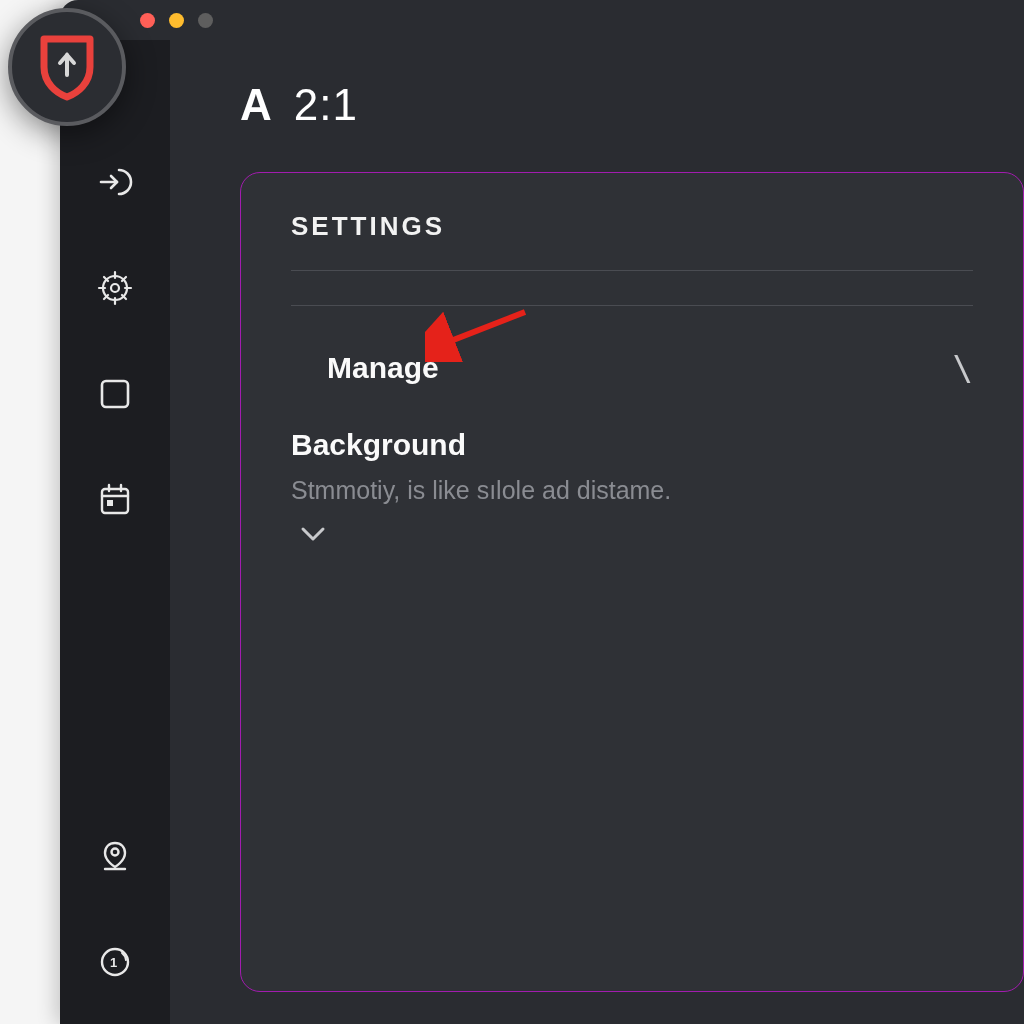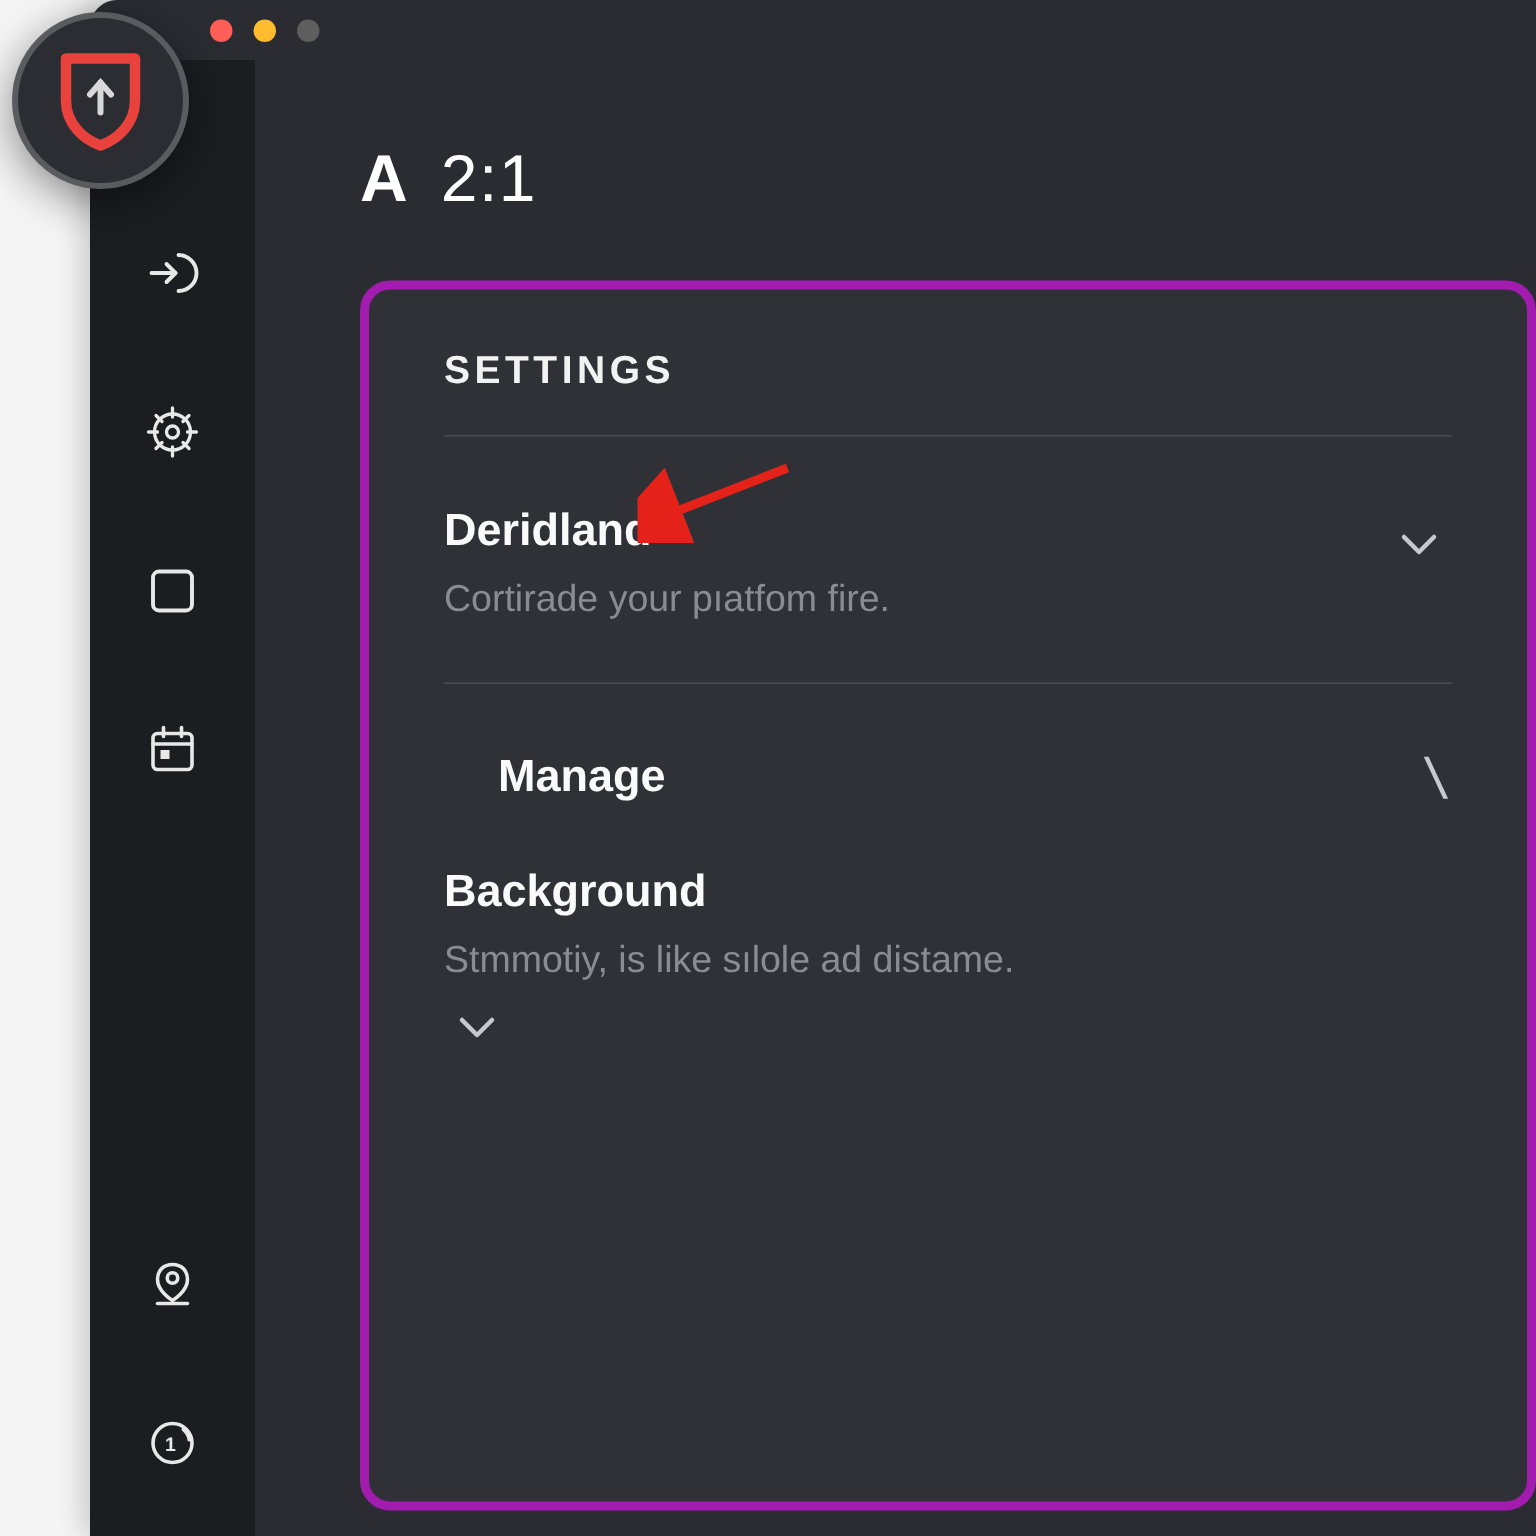--- a/index.html
+++ b/index.html
@@ -80,25 +80,25 @@
     padding: 40px 0 0 70px;
     color: #eaeaea;
   }
   .header-row {
     display: flex;
     align-items: baseline;
     gap: 22px;
     margin-bottom: 42px;
   }
   .header-a { font-size: 44px; font-weight: 600; color: #fff; }
-  .header-time { font-size: 44px; font-weight: 500; color: #fff; letter-spacing: 1px; margin-top: 15px; }
+  .header-time { font-size: 44px; font-weight: 500; color: #fff; letter-spacing: 1px; }
 
   .settings-card {
     background: #2f3136;
-    border: 6px solid #a21caf;
+    border: 1px solid #a21caf;
     border-radius: 20px;
     padding: 38px 50px 0 50px;
     min-height: 820px;
   }
 
   .settings-title {
     font-size: 26px;
     font-weight: 700;
     letter-spacing: 3px;
     color: #f2f2f2;
@@ -257,33 +257,20 @@
       <div class="header-row">
         <span class="header-a">A</span>
         <span class="header-time">2:1</span>
       </div>
 
       <div class="settings-card">
         <div class="settings-title">SETTINGS</div>
         <div class="divider"></div>
 
 
-        <div class="setting-row">
-          <div class="setting-text">
-            <div class="setting-label">Deridland</div>
-            <div class="setting-desc">Cortirade your pıatfom fire.</div>
-          </div>
-          <div class="setting-control">
-            <div class="chevron">
-              <svg width="32" height="32" viewBox="0 0 32 32" fill="none" stroke="currentColor" stroke-width="3" stroke-linecap="round" stroke-linejoin="round">
-                <polyline points="6,11 16,21 26,11"></polyline>
-              </svg>
-            </div>
-          </div>
-        </div>
 
 
         <div class="divider" style="margin-top:6px;"></div>
 
         <div class="section-row">
           <div class="section-label">Manage</div>
           <div class="backslash">\</div>
         </div>
 
         <div class="setting-row" style="padding-bottom:10px;flex-direction:column;">

